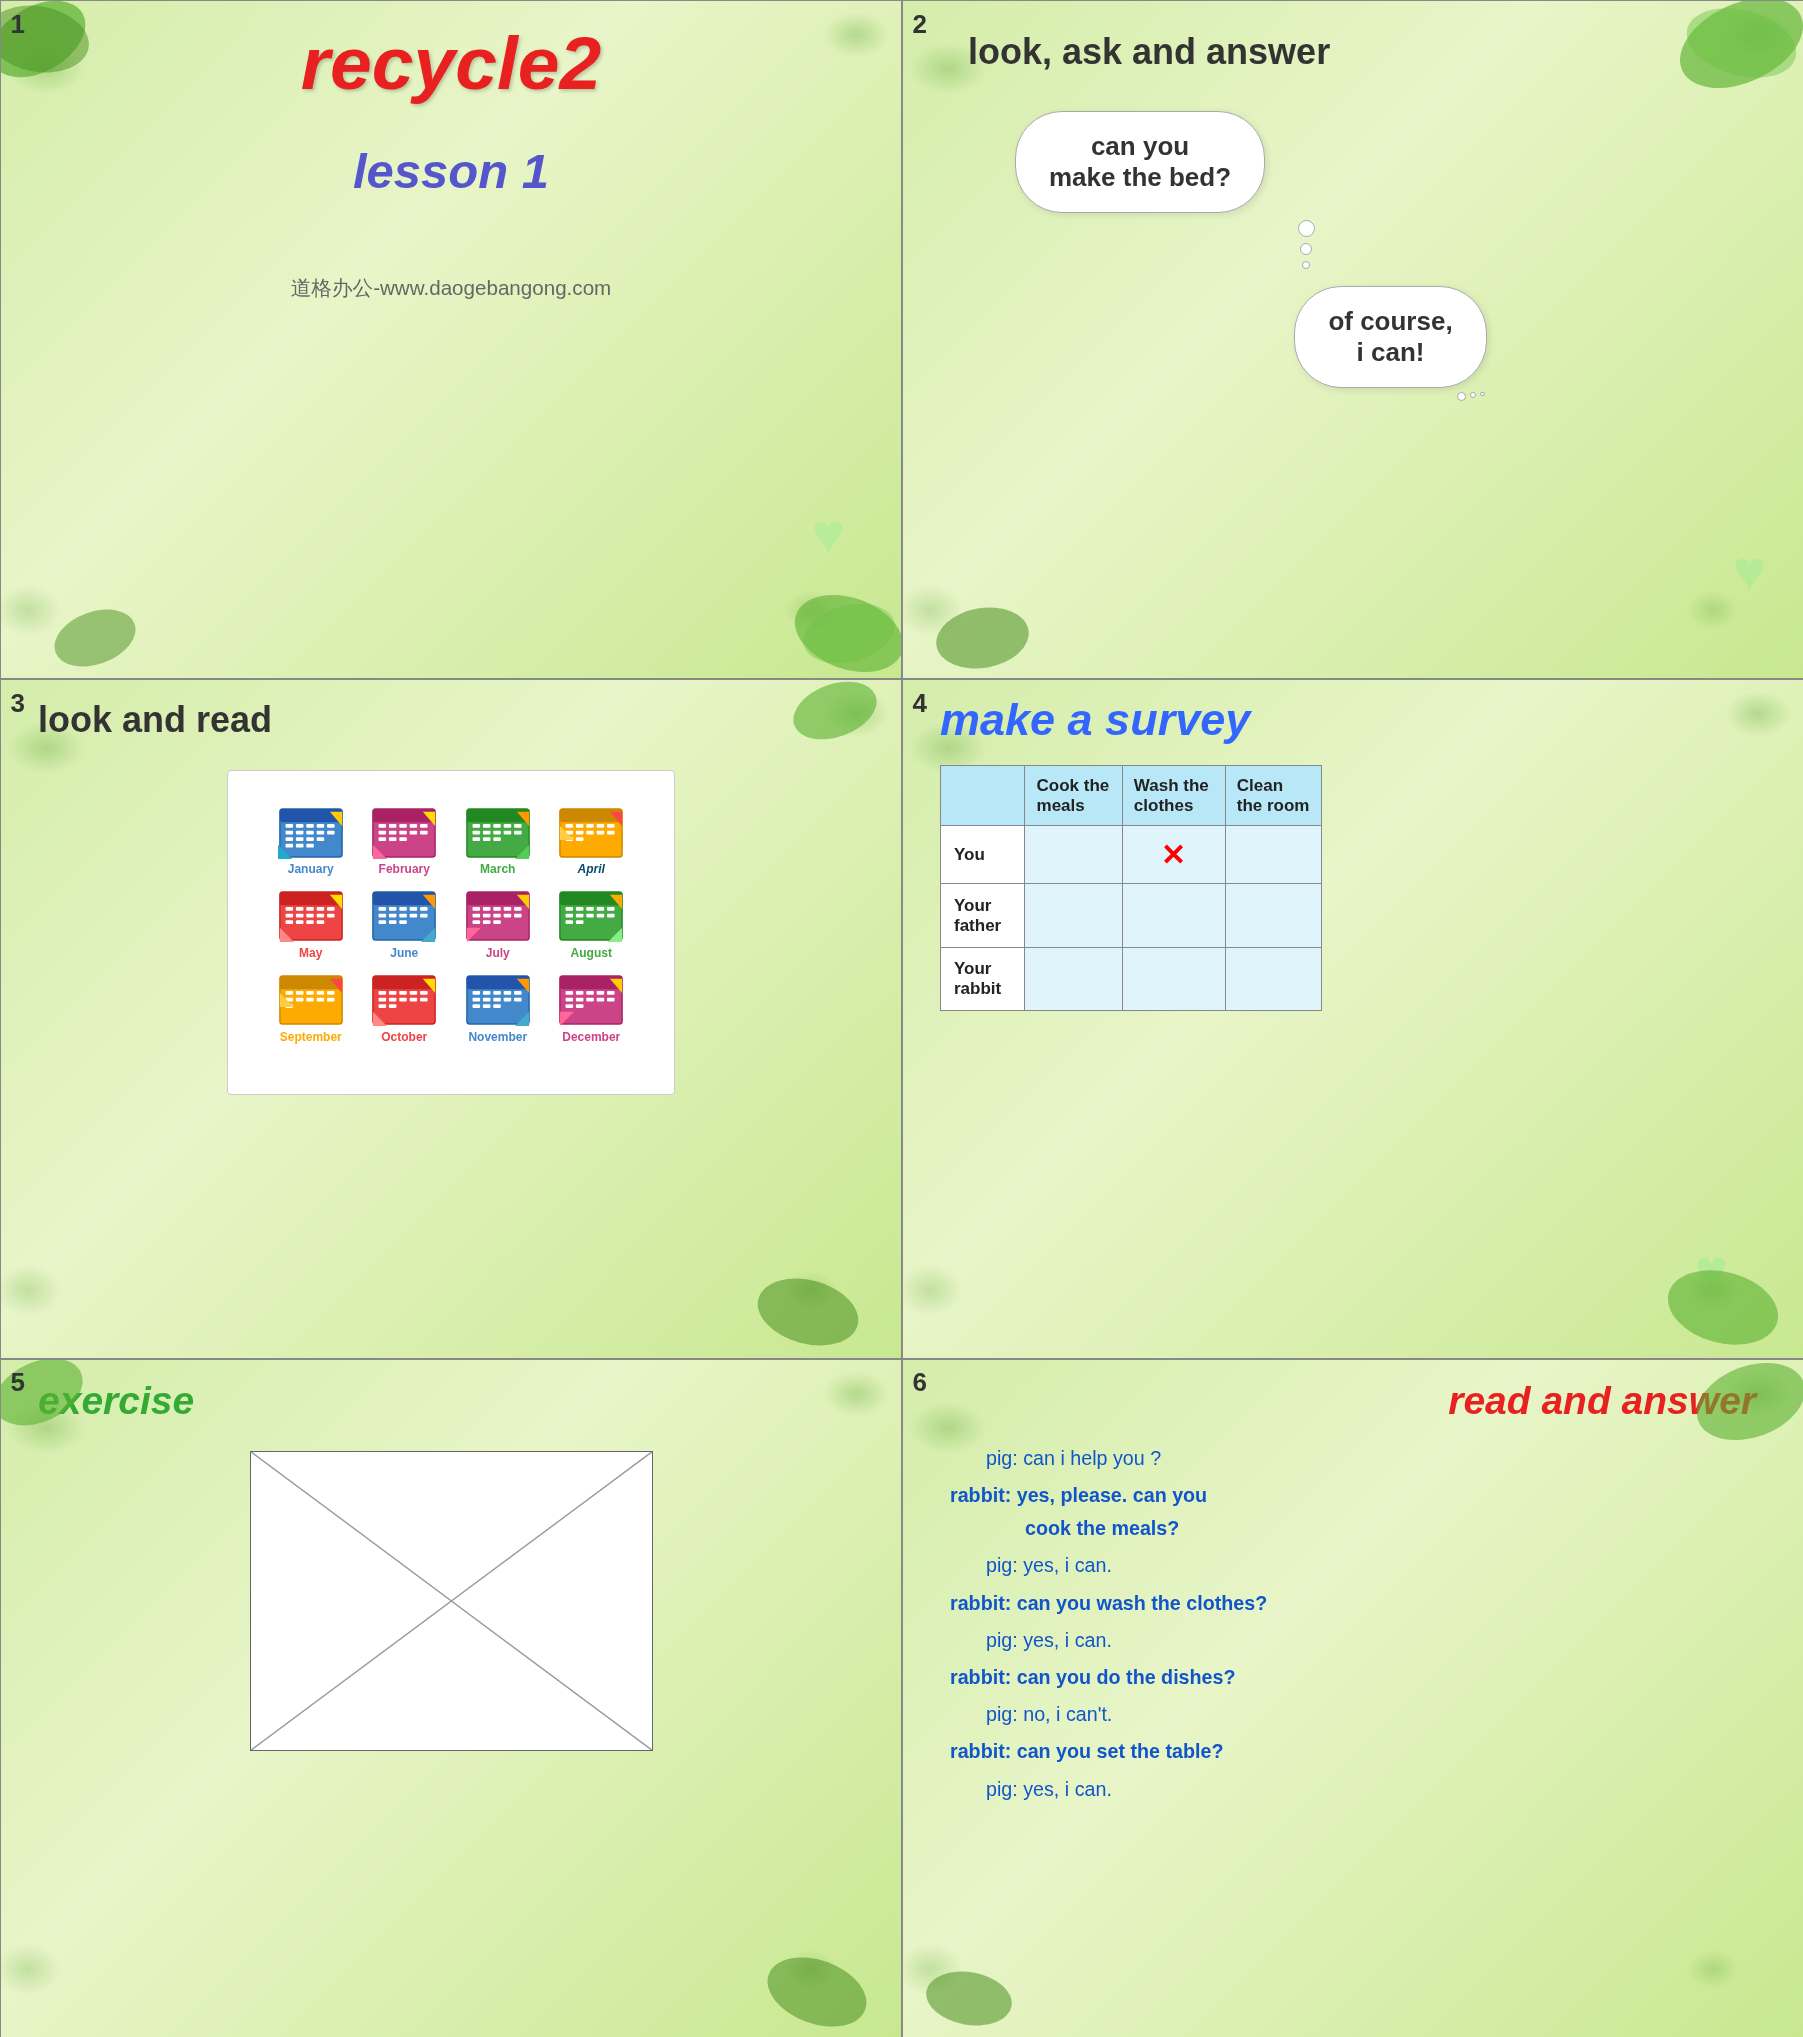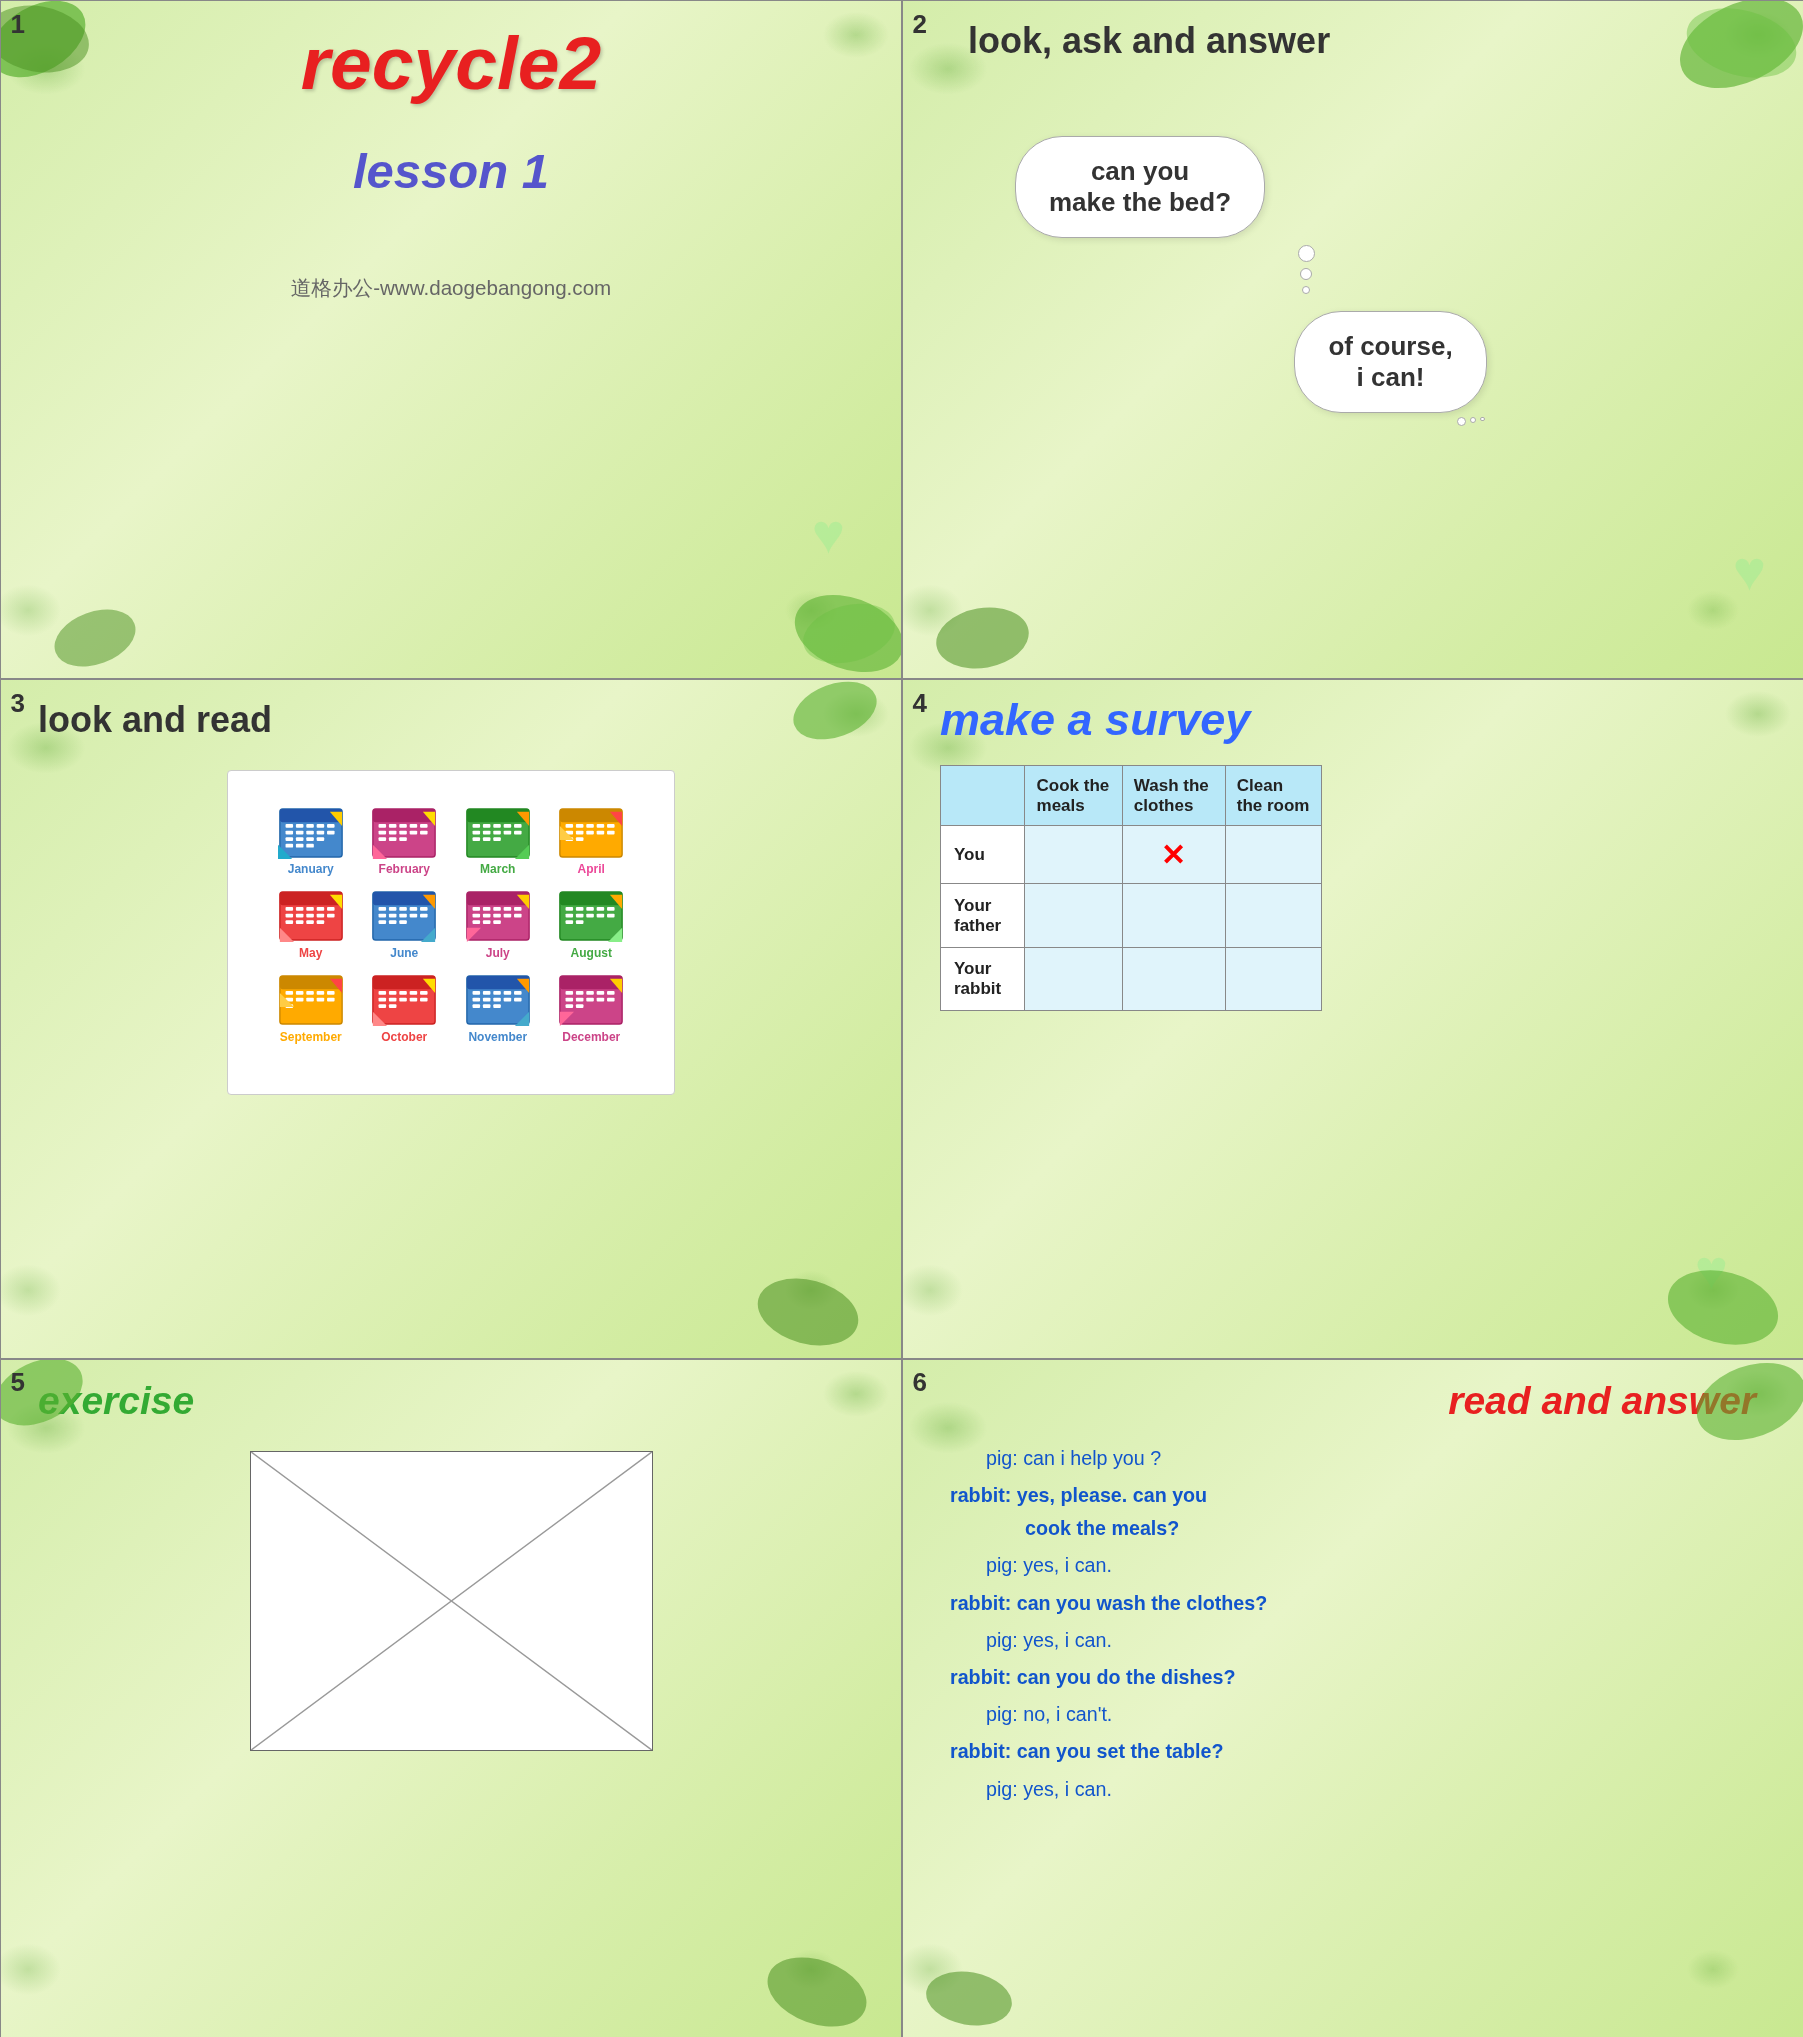--- a/index.html
+++ b/index.html
@@ -88,22 +88,21 @@
       font-size: 20.6px;
       color: #666;
       margin-top: 19px;
     }
 
     
     .panel-2 .panel-content {
       display: flex;
       flex-direction: column;
       align-items: flex-start;
-      padding: 19px 37px;
-      gap: 36px;
+      padding: 30px 37px;
     }
 
     .panel-header {
       font-size: 36px;
       font-weight: bold;
       color: #333;
       margin-bottom: 19px;
       margin-left: 28px;
     }
 
@@ -512,21 +511,21 @@
                 <rect x="19" y="25" width="8" height="4" fill="white" rx="1"></rect>
                 <rect x="30" y="25" width="8" height="4" fill="white" rx="1"></rect>
                 <rect x="41" y="25" width="8" height="4" fill="white" rx="1"></rect>
                 <rect x="52" y="25" width="8" height="4" fill="white" rx="1"></rect>
                 <rect x="8" y="32" width="8" height="4" fill="white" rx="1"></rect>
                 <rect x="19" y="32" width="8" height="4" fill="white" rx="1"></rect>
                 <polygon points="55,5 68,5 68,20 55,5" fill="#ff4444"></polygon>
                 <polygon points="2,20 2,35 17,35" fill="#ffcc44"></polygon>
               </svg>
             </div>
-            <div class="month-label" style="color:#ec4899;">April</div>
+            <div class="month-label" style="color:#0c4a6e;font-style:italic;">April</div>
           </div>
         </div>
 
         <div class="months-row">
           <div class="month-item">
             <div class="month-icon">
               <svg class="calendar-icon" viewBox="0 0 70 55" xmlns="http://www.w3.org/2000/svg">
                 <rect x="2" y="2" width="66" height="51" rx="3" fill="#ee4444" stroke="#cc2222" stroke-width="1.5"></rect>
                 <rect x="2" y="2" width="66" height="14" rx="3" fill="#cc2222"></rect>
                 <rect x="8" y="18" width="8" height="4" fill="white" rx="1"></rect>

